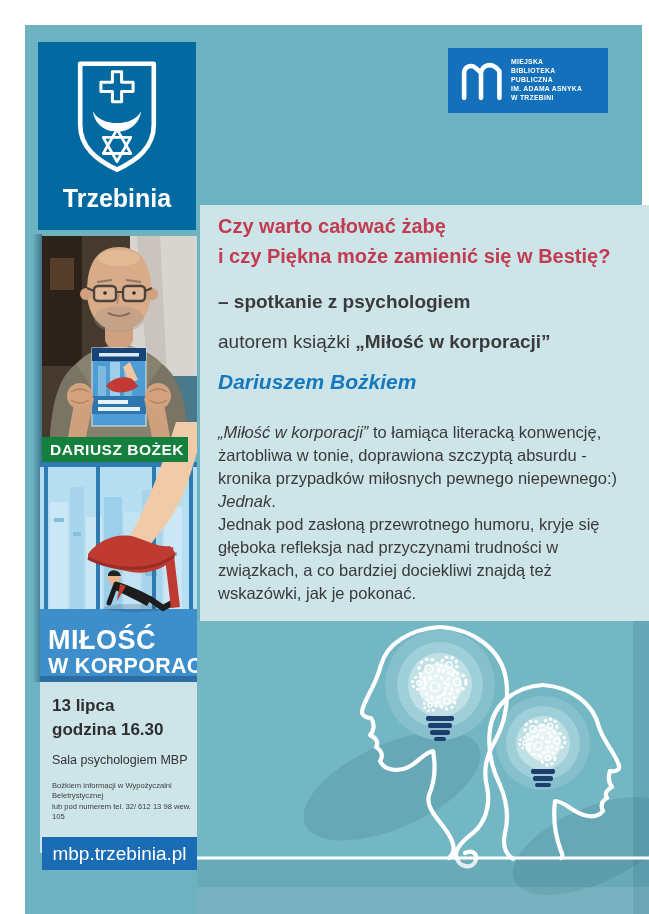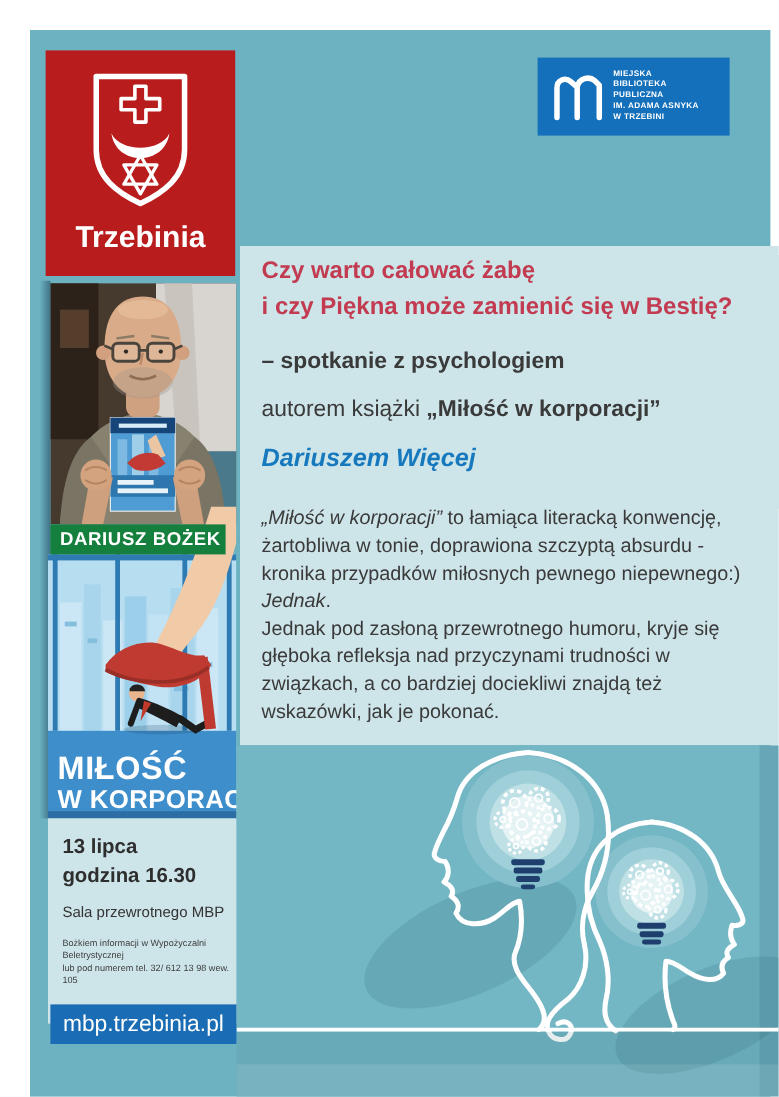--- a/index.html
+++ b/index.html
@@ -8,21 +8,21 @@
   .poster-bg { position:absolute; left:25px; top:25px; width:617px; height:889px; background:#6cb2c1; }
 
   
   .lib-logo { position:absolute; left:448px; top:48px; width:160px; height:65px; background:#1470ba;
               display:flex; align-items:center; padding:6px 6px 6px 10px; }
   .lib-logo-text { color:#fff; font-size:6.8px; font-weight:bold; line-height:1.3; letter-spacing:.3px; margin-left:7px; }
 
   
   .col-shadow { position:absolute; left:33px; top:234px; width:9px; height:448px;
                 background:linear-gradient(to right, rgba(18,52,76,0), rgba(18,52,76,.5)); }
-  .trzebinia-box { position:absolute; left:38px; top:42px; width:158px; height:188px; background:#b91c1c;
+  .trzebinia-box { position:absolute; left:38px; top:42px; width:158px; height:188px; background:#0369a1;
                    display:flex; flex-direction:column; align-items:center; }
   .trzebinia-label { color:#fff; font-size:25px; font-weight:bold; margin-top:4px; }
   .photo { position:absolute; left:42px; top:236px; width:155px; height:201px; z-index:1; }
   .name-banner { position:absolute; left:42px; top:437px; width:146px; height:25px; background:#15803d; z-index:3;
                  color:#fff; font-weight:bold; font-size:15.5px; letter-spacing:.5px; line-height:25px; padding-left:8px; }
   .cover-svg { position:absolute; left:40px; top:422px; width:157px; height:260px; z-index:2; }
   .info-box { position:absolute; left:40px; top:682px; width:157px; height:171px; background:#cde4e9;
               padding:12px 6px 0 12px; z-index:2; }
   .info-date { font-size:17px; font-weight:bold; color:#2e2e2e; line-height:24px; }
   .info-venue { margin-top:11px; font-size:12.5px; color:#333; }
@@ -160,39 +160,39 @@
     </g>
     <text x="8" y="227" font-size="27" font-weight="800" fill="#ffffff" letter-spacing="0.5">MIŁOŚĆ</text>
     <text x="8" y="251" font-size="21.5" font-weight="800" fill="#ffffff" letter-spacing="0.3">W KORPORACJI</text>
   </svg>
 
   <div class="name-banner">DARIUSZ BOŻEK</div>
 
   <div class="info-box">
     <div class="info-date">13 lipca</div>
     <div class="info-date">godzina 16.30</div>
-    <div class="info-venue">Sala przewrotnego MBP</div>
+    <div class="info-venue">Sala psychologiem MBP</div>
     <div class="info-fine">
       <div>Bożkiem informacji w Wypożyczalni Beletrystycznej</div>
       <div>lub pod numerem tel. 32/ 612 13 98 wew. 105</div>
     </div>
   </div>
 
   <div class="mbp-bar">
     <span>mbp.trzebinia.pl</span>
   </div>
 
   <div class="content-box"></div>
   <div class="event-title">
     <div>Czy warto całować żabę</div>
     <div>i czy Piękna może zamienić się w Bestię?</div>
   </div>
   <div class="event-subtitle">– spotkanie z psychologiem</div>
   <div class="event-subtitle2"><span>autorem książki </span><span class="seg-bold">„Miłość w korporacji”</span></div>
-  <div class="event-author">Dariuszem Więcej</div>
+  <div class="event-author">Dariuszem Bożkiem</div>
   <div class="event-desc"><span class="seg-italic">„Miłość w korporacji”</span><span> to łamiąca literacką konwencję, żartobliwa w tonie, doprawiona szczyptą absurdu - kronika przypadków miłosnych pewnego niepewnego:) </span><span class="seg-italic">Jednak</span><span>.
 Jednak pod zasłoną przewrotnego humoru, kryje się głęboka refleksja nad przyczynami trudności w związkach, a co bardziej dociekliwi znajdą też wskazówki, jak je pokonać.</span></div>
 
   <svg class="heads-illustration" viewBox="0 0 452 293">
     <rect width="452" height="293" fill="#73b6c4"></rect>
     <rect x="436" width="16" height="293" fill="rgba(10,60,80,.12)"></rect>
     <ellipse cx="195" cy="165" rx="95" ry="42" fill="rgba(25,85,100,.14)" transform="rotate(-24 195 165)"></ellipse>
     <ellipse cx="395" cy="225" rx="85" ry="38" fill="rgba(25,85,100,.14)" transform="rotate(-24 395 225)"></ellipse>
     <g>
       <circle cx="243" cy="64" r="55" fill="#85c0cc"></circle>

